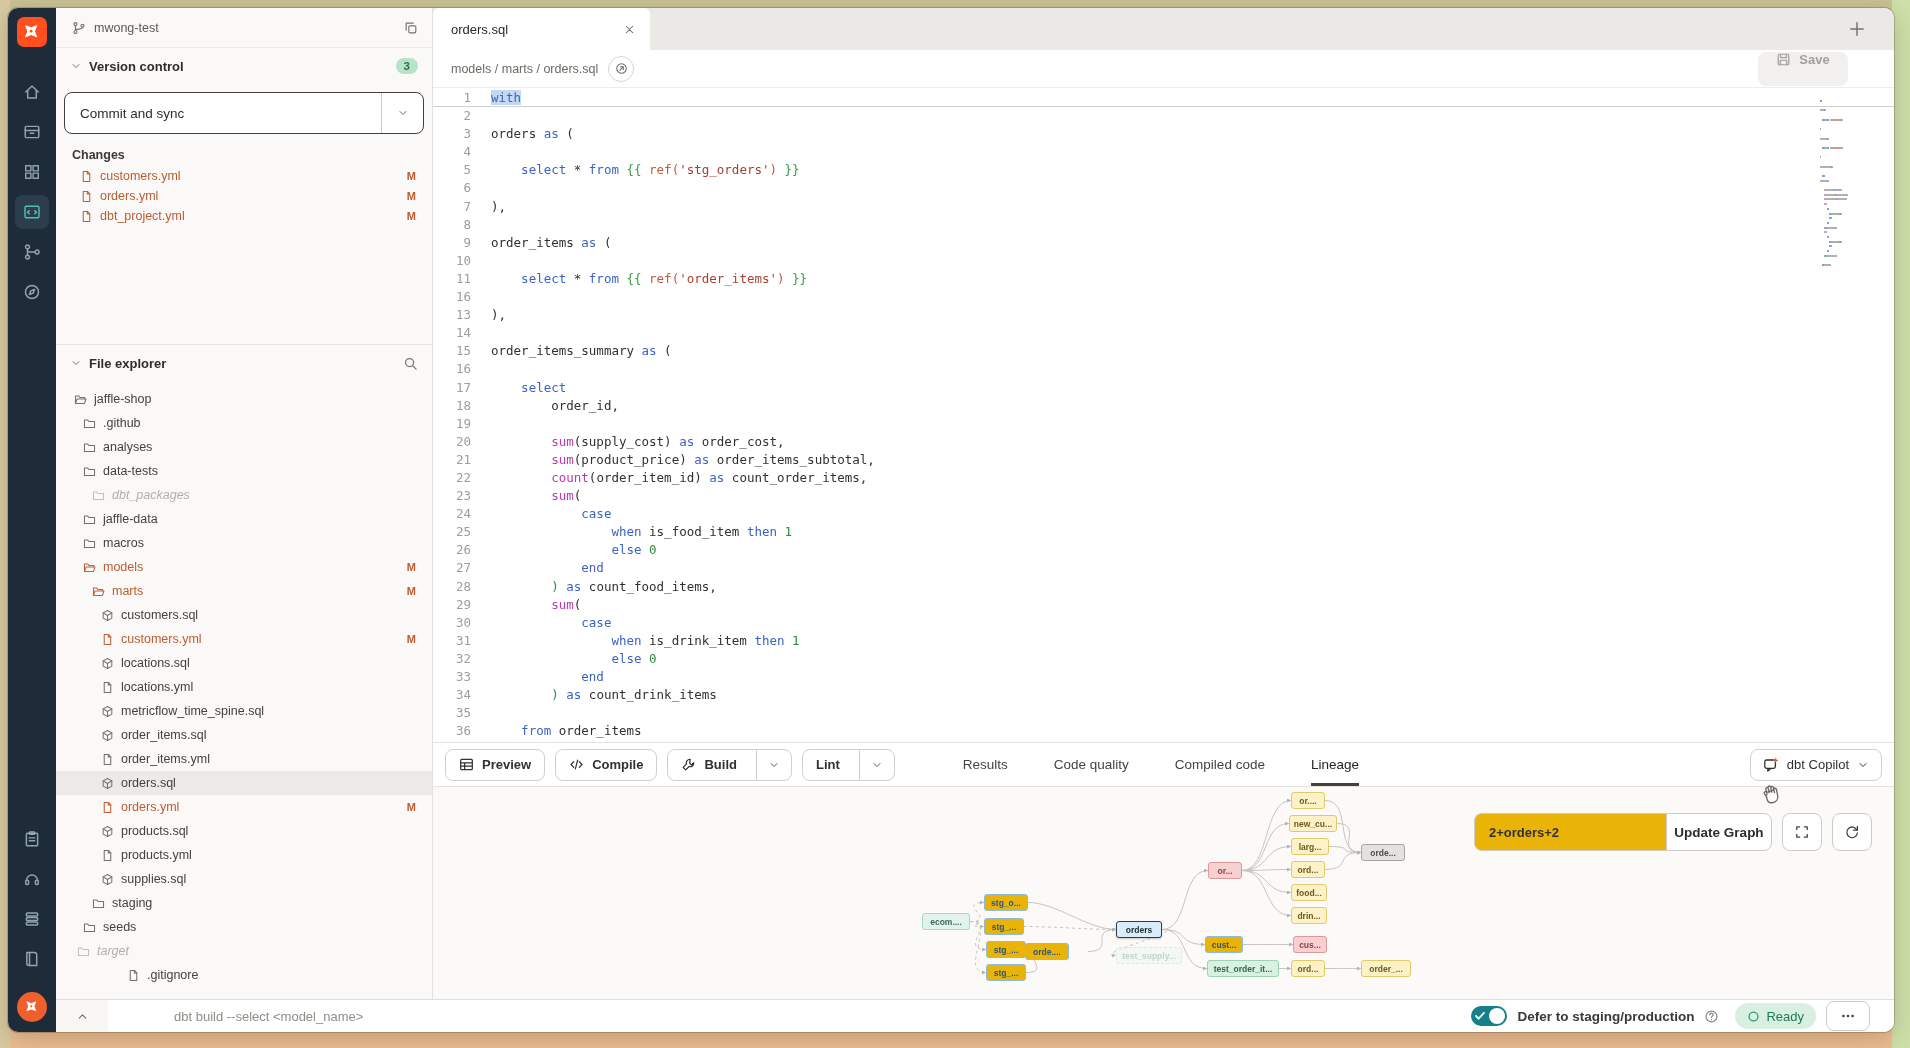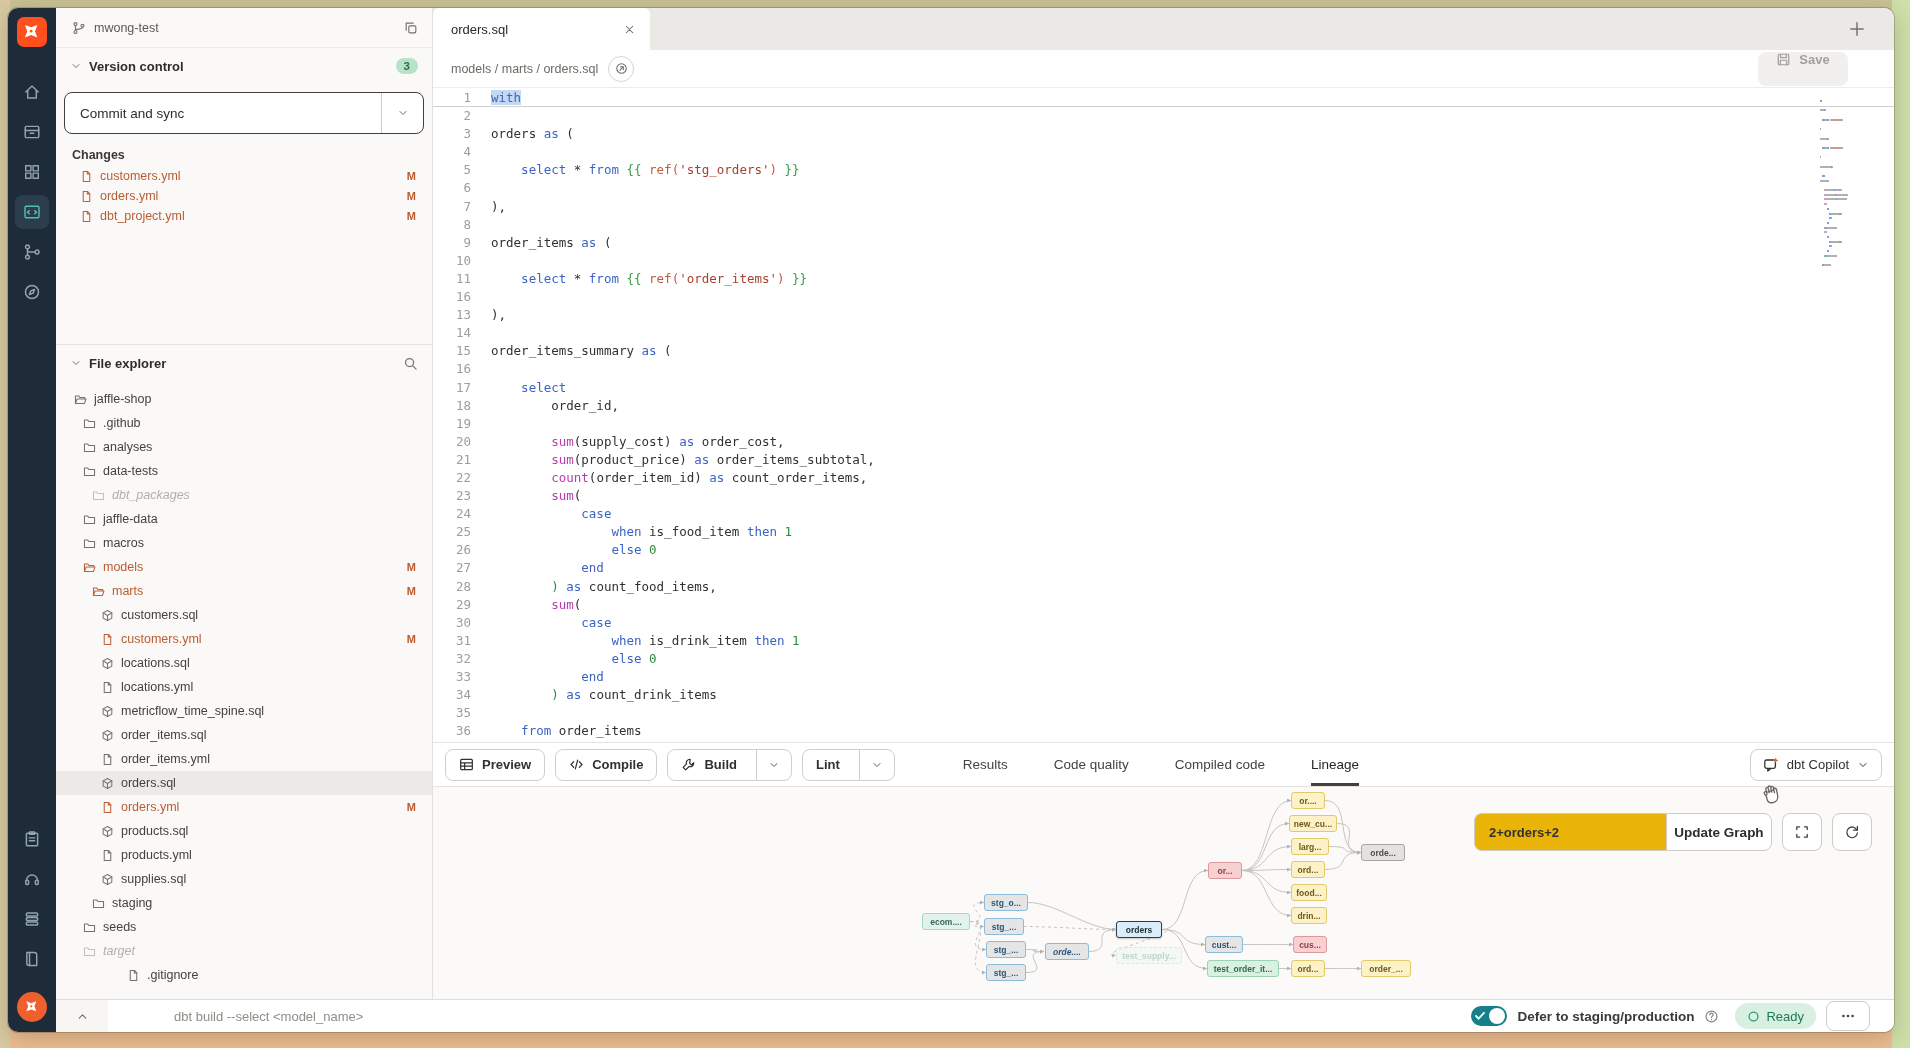--- a/index.html
+++ b/index.html
@@ -81,21 +81,21 @@
   .ptabs { display:flex; gap:46px; margin-left:58px; align-self:stretch; align-items:stretch; }
   .ptab { display:flex; align-items:center; font-size:13.5px; color:#454340; border-bottom:3px solid transparent; padding-top:3px; }
   .ptab.active { color:#27251f; border-bottom-color:#44413c; }
   .ptoolbar .grow { flex:1; }
   .copilotbtn { height:32px; border:1px solid #d2cfca; border-radius:8px; display:flex; align-items:center; gap:8px; padding:0 12px; font-size:13px; color:#33312d; }
   
   .lineage { height:212px; flex:none; position:relative; background:#fbfaf8; overflow:hidden; }
   .graph { position:absolute; inset:0; }
   .gnode { position:absolute; height:17px; border-radius:3px; border:1px solid; font-size:8.5px; font-weight:bold; display:flex; align-items:center; justify-content:center; overflow:hidden; white-space:nowrap; padding:0 3px; }
   .nt-source { background:#e1f3ec; border-color:#a9d8c4; color:#356b57; }
-  .nt-staging { background:#e5e5e5; border-color:#8bbcdc; color:#28567c; }
+  .nt-staging { background:#eab308; border-color:#8bbcdc; color:#28567c; }
   .nt-selected { background:#d9ecf8; border-color:#2e3d4b; border-width:1.5px; color:#1f2d38; box-shadow:0 1px 2px rgba(0,0,0,.2); }
   .nt-metric { background:#fcf1c7; border-color:#e2ca6a; color:#6e5a1a; }
   .nt-pink { background:#f8d0d2; border-color:#de999d; color:#8c3f44; }
   .nt-test { background:#d8f1e0; border-color:#9bd3b1; color:#2f6b48; }
   .nt-gray { background:#e3e2e0; border-color:#a7a5a2; color:#4f4d4a; }
   .nt-ghost { background:#eef7f1; border-color:#bfe0cf; border-style:dashed; color:#8fb8a2; opacity:.55; }
   .lincontrols { position:absolute; top:26px; right:22px; display:flex; align-items:center; }
   .linfilter { width:192px; height:38px; border:1px solid #cfccc7; border-right:none; border-radius:8px 0 0 8px; background:#eab308; display:flex; align-items:center; padding:0 14px; font-size:13px; font-weight:bold; color:#33312d; }
   .updbtn { width:106px; height:38px; border:1px solid #cfccc7; border-radius:0 8px 8px 0; background:#fff; display:flex; align-items:center; justify-content:center; font-size:13.5px; font-weight:bold; color:#2f2d29; }
   .sqbtn { width:40px; height:38px; border:1px solid #cfccc7; border-radius:8px; background:#fff; display:flex; align-items:center; justify-content:center; color:#44423e; margin-left:10px; }
@@ -495,21 +495,21 @@
     <span class="grow">staging</span>
                 </div>
                 <div class="trow" style="padding-left: 27px;">
                   <span class="ticon">
                     <svg width="13" height="13" viewBox="0 0 16 16" fill="none" stroke="currentColor" stroke-width="1.3" stroke-linecap="round" stroke-linejoin="round">
                       <path d="M1.8 13V3.8h4.1l1.4 1.8h6.9V13z"></path>
                     </svg>
                   </span>
     <span class="grow">seeds</span>
                 </div>
-                <div class="trow muted" style="padding-left: 27px;">
+                <div class="trow muted" style="padding-left: 21px;">
                   <span class="ticon">
                     <svg width="13" height="13" viewBox="0 0 16 16" fill="none" stroke="currentColor" stroke-width="1.3" stroke-linecap="round" stroke-linejoin="round">
                       <path d="M1.8 13V3.8h4.1l1.4 1.8h6.9V13z"></path>
                     </svg>
                   </span>
     <span class="grow">target</span>
                 </div>
                 <div class="trow" style="padding-left: 27px; margin-left: 44px;">
                   <span class="ticon">
                     <svg width="13" height="13" viewBox="0 0 16 16" fill="none" stroke="currentColor" stroke-width="1.3" stroke-linecap="round" stroke-linejoin="round">
@@ -850,21 +850,21 @@
                 <path d="M810 157.5 C 838 157.5, 832 157.5, 860 157.5" fill="none" stroke="#c6c4c1" stroke-width="1" marker-end="url(#arr)"></path>
                 <path d="M846 181.5 C 874 181.5, 830 181.5, 858 181.5" fill="none" stroke="#c6c4c1" stroke-width="1" marker-end="url(#arr)"></path>
                 <path d="M892 181.5 C 920 181.5, 900 181.5, 928 181.5" fill="none" stroke="#c6c4c1" stroke-width="1" marker-end="url(#arr)"></path>
               </svg>
             <div class="graph" id="node-layer">
                 <div class="gnode nt-source" style="left: 489px; top: 126px; width: 48px;">ecom....</div>
                 <div class="gnode nt-staging" style="left: 551px; top: 107px; width: 44px;">stg_o...</div>
                 <div class="gnode nt-staging" style="left: 551px; top: 131px; width: 40px;">stg_...</div>
                 <div class="gnode nt-staging" style="left: 553px; top: 154px; width: 40px;">stg_...</div>
                 <div class="gnode nt-staging" style="left: 553px; top: 177px; width: 40px;">stg_...</div>
-                <div class="gnode nt-staging" style="left: 612px; top: 156px; width: 44px; font-style: italic;">orde....</div>
+                <div class="gnode nt-staging" style="left: 592px; top: 156px; width: 44px;">orde....</div>
                 <div class="gnode nt-selected" style="left: 683px; top: 134px; width: 46px;">orders</div>
                 <div class="gnode nt-ghost" style="left: 683px; top: 160px; width: 66px;">test_supply...</div>
                 <div class="gnode nt-pink" style="left: 775px; top: 75px; width: 34px;">or...</div>
                 <div class="gnode nt-staging" style="left: 772px; top: 149px; width: 38px;">cust...</div>
                 <div class="gnode nt-test" style="left: 774px; top: 173px; width: 72px;">test_order_it...</div>
                 <div class="gnode nt-metric" style="left: 858px; top: 5px; width: 34px;">or....</div>
                 <div class="gnode nt-metric" style="left: 856px; top: 28px; width: 48px;">new_cu...</div>
                 <div class="gnode nt-metric" style="left: 858px; top: 51px; width: 38px;">larg...</div>
                 <div class="gnode nt-metric" style="left: 858px; top: 74px; width: 34px;">ord...</div>
                 <div class="gnode nt-metric" style="left: 858px; top: 97px; width: 36px;">food...</div>

